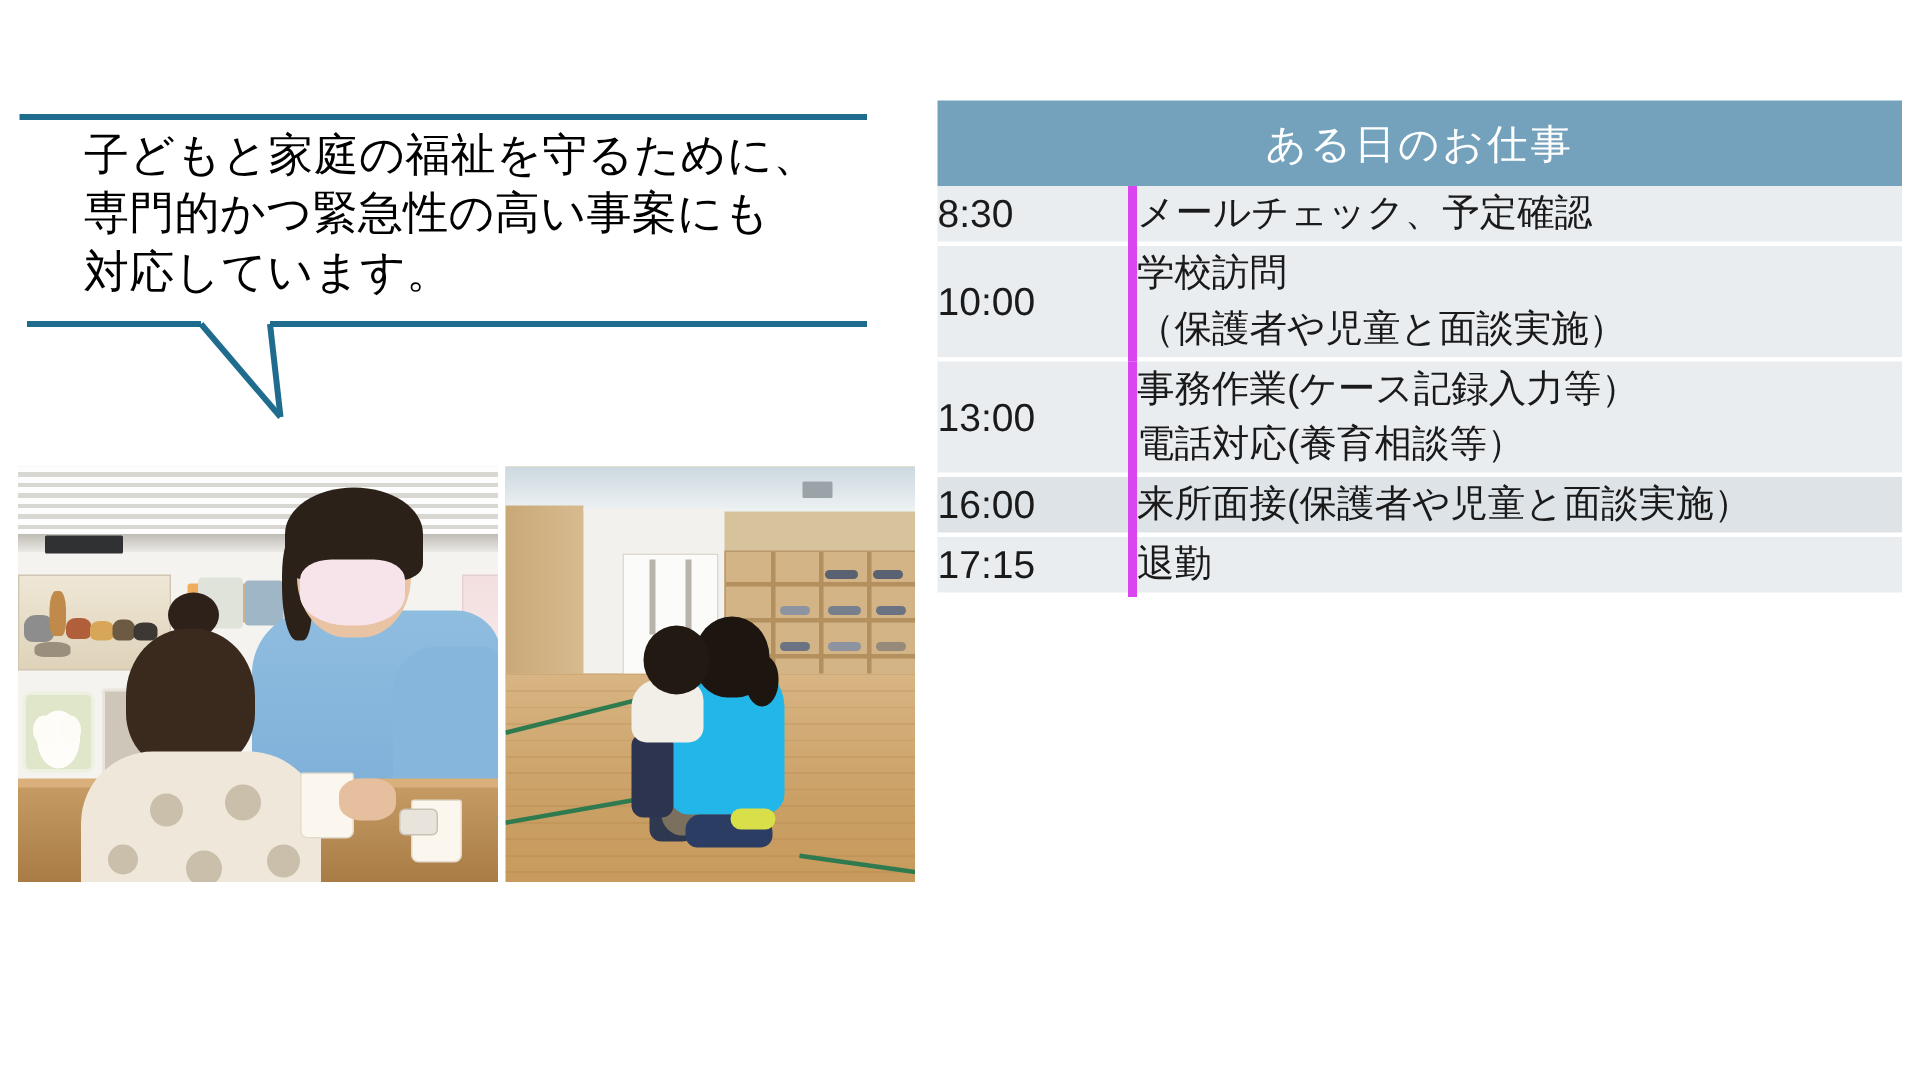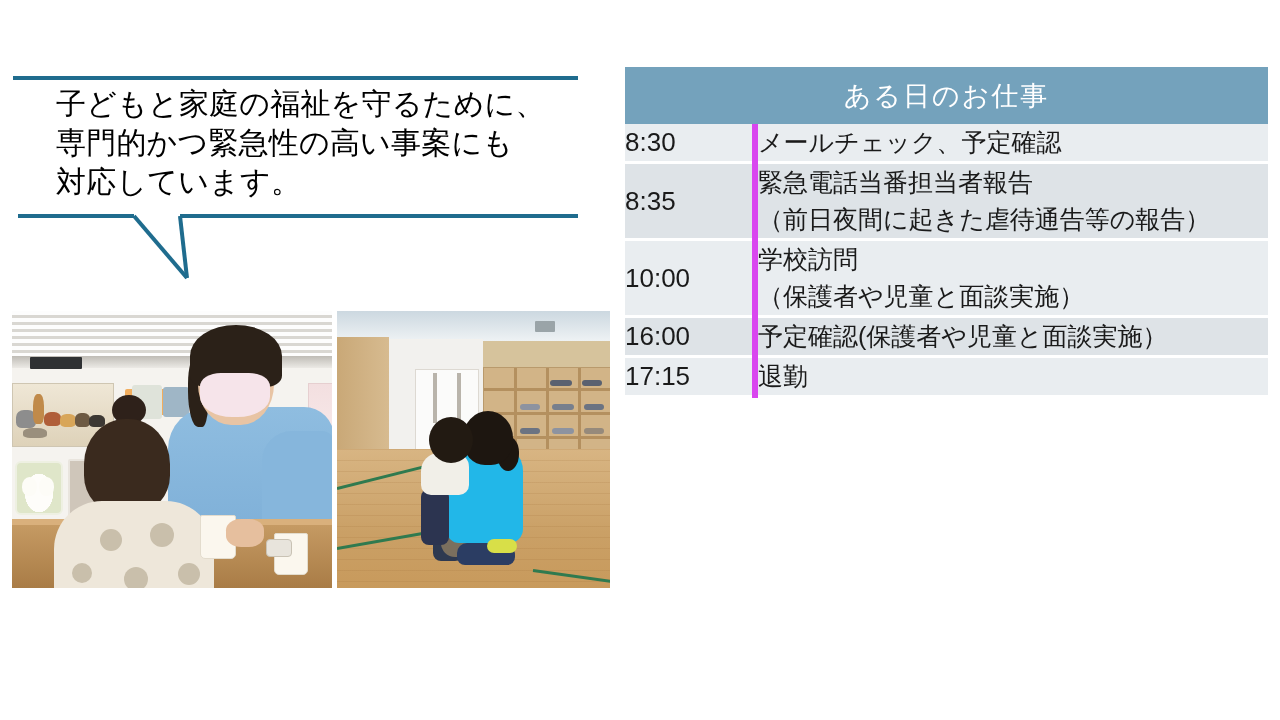--- a/index.html
+++ b/index.html
@@ -457,38 +457,38 @@
       <th colspan="2">ある日のお仕事</th>
     </tr>
   </thead>
   <tbody id="schedule-body">
       <tr class="sched-row bg-a">
         <td class="cell-time">8:30</td>
         <td class="cell-task">
           <span class="task-line">メールチェック、予定確認</span>
         </td>
       </tr>
-      <tr class="sched-row bg-b">
-        <td class="cell-time">8:35</td>
-        <td class="cell-task">
-          <span class="task-line">緊急電話当番担当者報告</span>
-          <span class="task-line">（前日夜間に起きた虐待通告等の報告）</span>
-        </td>
-      </tr>
       <tr class="sched-row bg-a">
         <td class="cell-time">10:00</td>
         <td class="cell-task">
           <span class="task-line">学校訪問</span>
           <span class="task-line">（保護者や児童と面談実施）</span>
         </td>
       </tr>
+      <tr class="sched-row bg-a">
+        <td class="cell-time">13:00</td>
+        <td class="cell-task">
+          <span class="task-line">事務作業(ケース記録入力等）</span>
+          <span class="task-line">電話対応(養育相談等）</span>
+        </td>
+      </tr>
       <tr class="sched-row bg-b">
         <td class="cell-time">16:00</td>
         <td class="cell-task">
-          <span class="task-line">予定確認(保護者や児童と面談実施）</span>
+          <span class="task-line">来所面接(保護者や児童と面談実施）</span>
         </td>
       </tr>
       <tr class="sched-row bg-a">
         <td class="cell-time">17:15</td>
         <td class="cell-task">
           <span class="task-line">退勤</span>
         </td>
       </tr>
     </tbody>
 </table>

